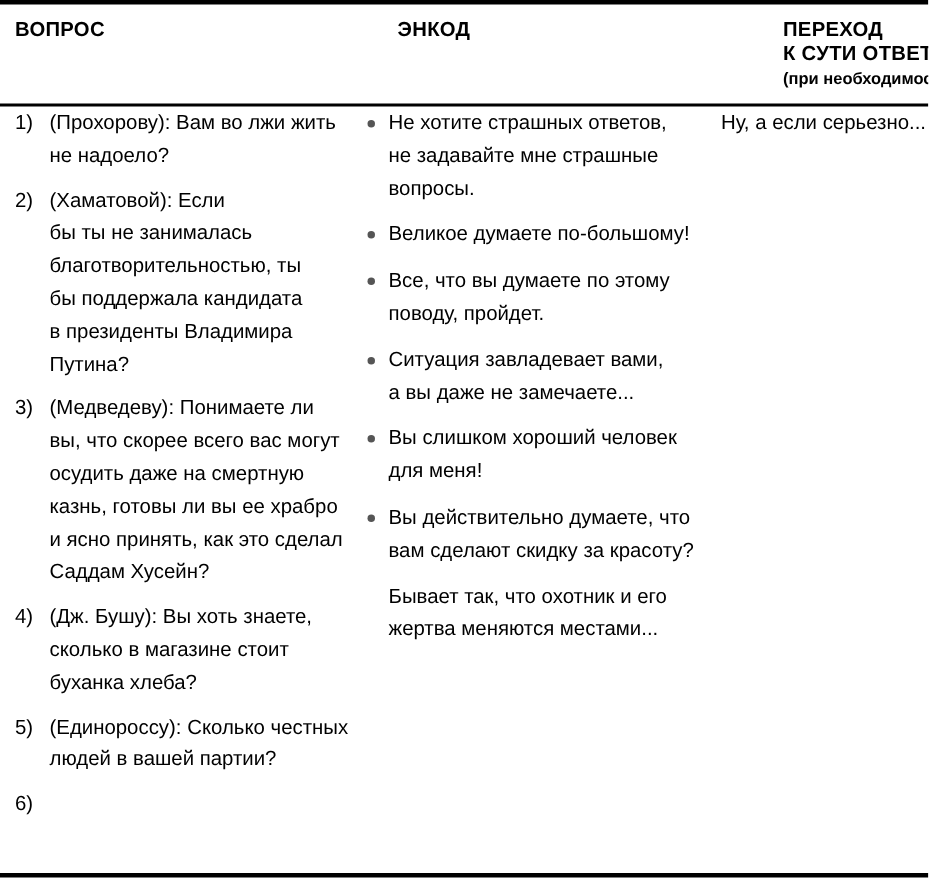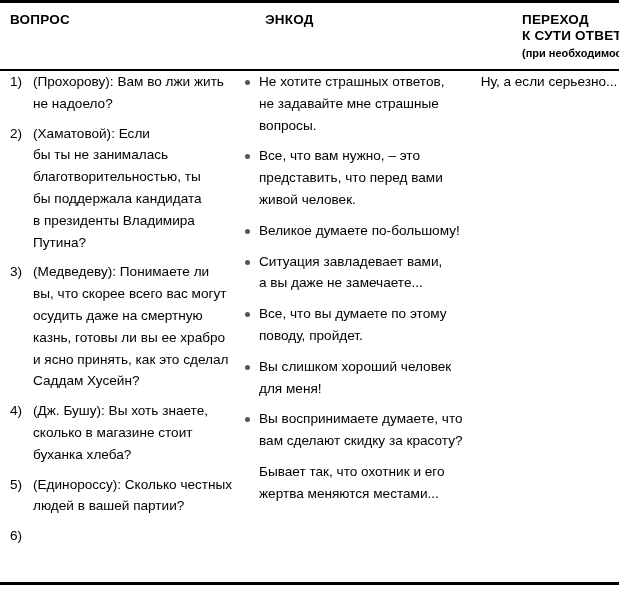--- a/index.html
+++ b/index.html
@@ -221,46 +221,40 @@
     <div class="col c2">
       <ul class="blist">
         <li class="bitem">
           <span class="bullet"></span>
           <span class="btext">Не хотите страшных ответов,
 не задавайте мне страшные
 вопросы.</span>
         </li>
         <li class="bitem">
           <span class="bullet"></span>
-          <span class="btext">Все, что вам нужно, – это
-представить, что перед вами
-живой человек.</span>
-        </li>
-        <li class="bitem">
-          <span class="bullet"></span>
           <span class="btext">Великое думаете по-большому!</span>
+        </li>
+        <li class="bitem">
+          <span class="bullet"></span>
+          <span class="btext">Все, что вы думаете по этому
+поводу, пройдет.</span>
         </li>
         <li class="bitem">
           <span class="bullet"></span>
           <span class="btext">Ситуация завладевает вами,
 а вы даже не замечаете...</span>
         </li>
         <li class="bitem">
           <span class="bullet"></span>
-          <span class="btext">Все, что вы думаете по этому
-поводу, пройдет.</span>
-        </li>
-        <li class="bitem">
-          <span class="bullet"></span>
           <span class="btext">Вы слишком хороший человек
 для меня!</span>
         </li>
         <li class="bitem">
           <span class="bullet"></span>
-          <span class="btext">Вы воспринимаете думаете, что
+          <span class="btext">Вы действительно думаете, что
 вам сделают скидку за красоту?</span>
         </li>
         <li class="bitem">
 
           <span class="btext">Бывает так, что охотник и его
 жертва меняются местами...</span>
         </li>
 
       </ul>
     </div>

